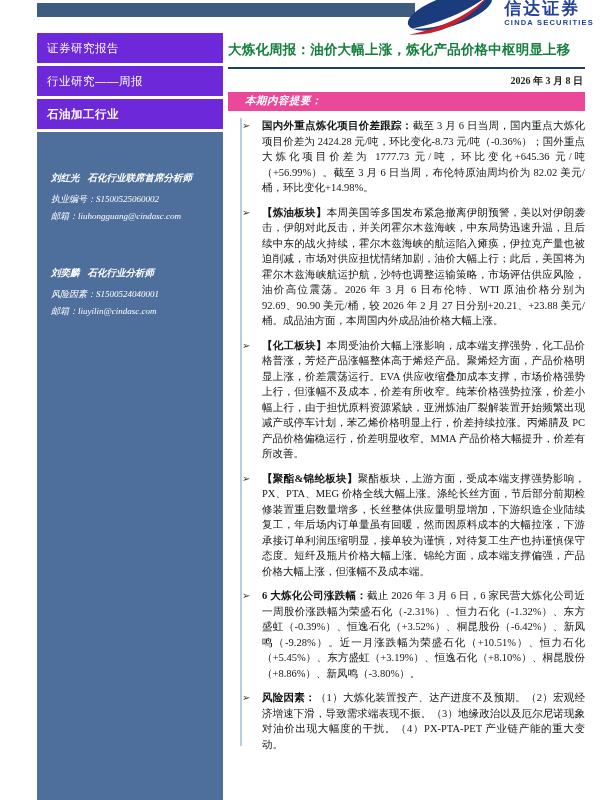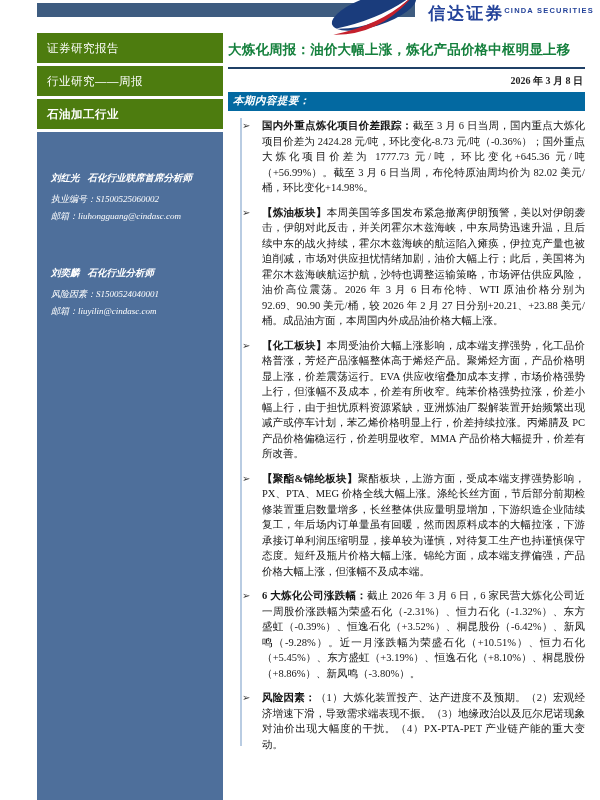--- a/index.html
+++ b/index.html
@@ -5,28 +5,28 @@
   html,body{margin:0;padding:0;background:#ffffff;}
   .page{position:relative;width:600px;height:800px;background:#ffffff;overflow:hidden;
         font-family:"Liberation Sans",sans-serif;}
 
   
   .topbar{position:absolute;left:37px;top:3px;width:378px;height:14px;background:#3E5C80;}
 
   
   .logo{position:absolute;right:6px;top:-9px;display:flex;align-items:center;gap:6px;}
   .logo-mark{width:96px;height:44px;}
-  .logo-text{display:flex;flex-direction:row;align-items:flex-start;line-height:1;}
+  .logo-text{display:flex;flex-direction:column;align-items:flex-start;line-height:1;}
   .logo-cn{font-size:17px;font-weight:bold;color:#24439A;letter-spacing:2px;
            font-family:"Liberation Serif",serif;}
   .logo-en{font-size:7.5px;font-weight:bold;color:#24439A;letter-spacing:1.2px;margin-top:2px;}
 
   
   .sidebar{position:absolute;left:37px;top:33px;width:186px;}
-  .tag{background:#4d7c0f;color:#ffffff;height:30px;line-height:30px;padding-left:10px;
+  .tag{background:#6d28d9;color:#ffffff;height:30px;line-height:30px;padding-left:10px;
        margin-bottom:3px;font-size:11.5px;letter-spacing:0.5px;}
   .tag.bold{font-weight:bold;}
   .panel{background:#4E6F9B;height:708px;position:relative;color:#ffffff;}
   .analyst{padding:0 10px 0 14px;}
   .analyst.first{padding-top:40px;}
   .analyst.second{padding-top:42px;}
   .a-name{font-size:9.5px;font-weight:bold;font-style:italic;
           font-family:"Liberation Serif",serif;margin-bottom:6px;}
   .a-name .a-title{margin-left:8px;}
   .a-line{font-size:9px;line-height:17px;font-family:"Liberation Serif",serif;font-style:italic;}
@@ -37,22 +37,22 @@
   .c-addr{font-size:8.5px;font-style:italic;line-height:15px;}
   .c-post{font-size:9px;font-style:italic;line-height:16px;}
 
   
   .content{position:absolute;left:228px;top:40px;width:357px;}
   .title{margin:0;font-size:13.5px;font-weight:bold;color:#15803d;line-height:20px;
          letter-spacing:0.2px;}
   .rule{border:none;border-top:2px solid #1F4066;margin:7px 0 0 0;}
   .date{text-align:right;font-size:10px;font-weight:bold;color:#222222;margin:5px 2px 4px 0;
         font-family:"Liberation Serif",serif;}
-  .summary-bar{background:#0369a1;color:#ffffff;font-size:10.5px;font-weight:bold;
-               font-style:italic;padding:2px 4px 3px 5px;letter-spacing:0.5px;}
+  .summary-bar{background:#ec4899;color:#ffffff;font-size:10.5px;font-weight:bold;
+               font-style:italic;padding:2px 4px 3px 17px;letter-spacing:0.5px;}
   .bullets{list-style:none;margin:7px 0 0 0;padding:0;position:relative;}
   .bullets::before{content:"";position:absolute;left:12px;top:0;bottom:6px;width:2px;
                    background:#B9CCE2;}
   .bullets li{position:relative;padding-left:34px;margin-bottom:9px;
               font-size:10.5px;line-height:15.5px;text-align:justify;color:#141414;
               font-family:"Liberation Serif",serif;}
   .bullets li::before{content:"\27A2";position:absolute;left:14px;top:0;
                       font-size:10px;color:#3a3a3a;font-family:"DejaVu Sans",sans-serif;}
   .lead{font-weight:bold;}
 </style>

